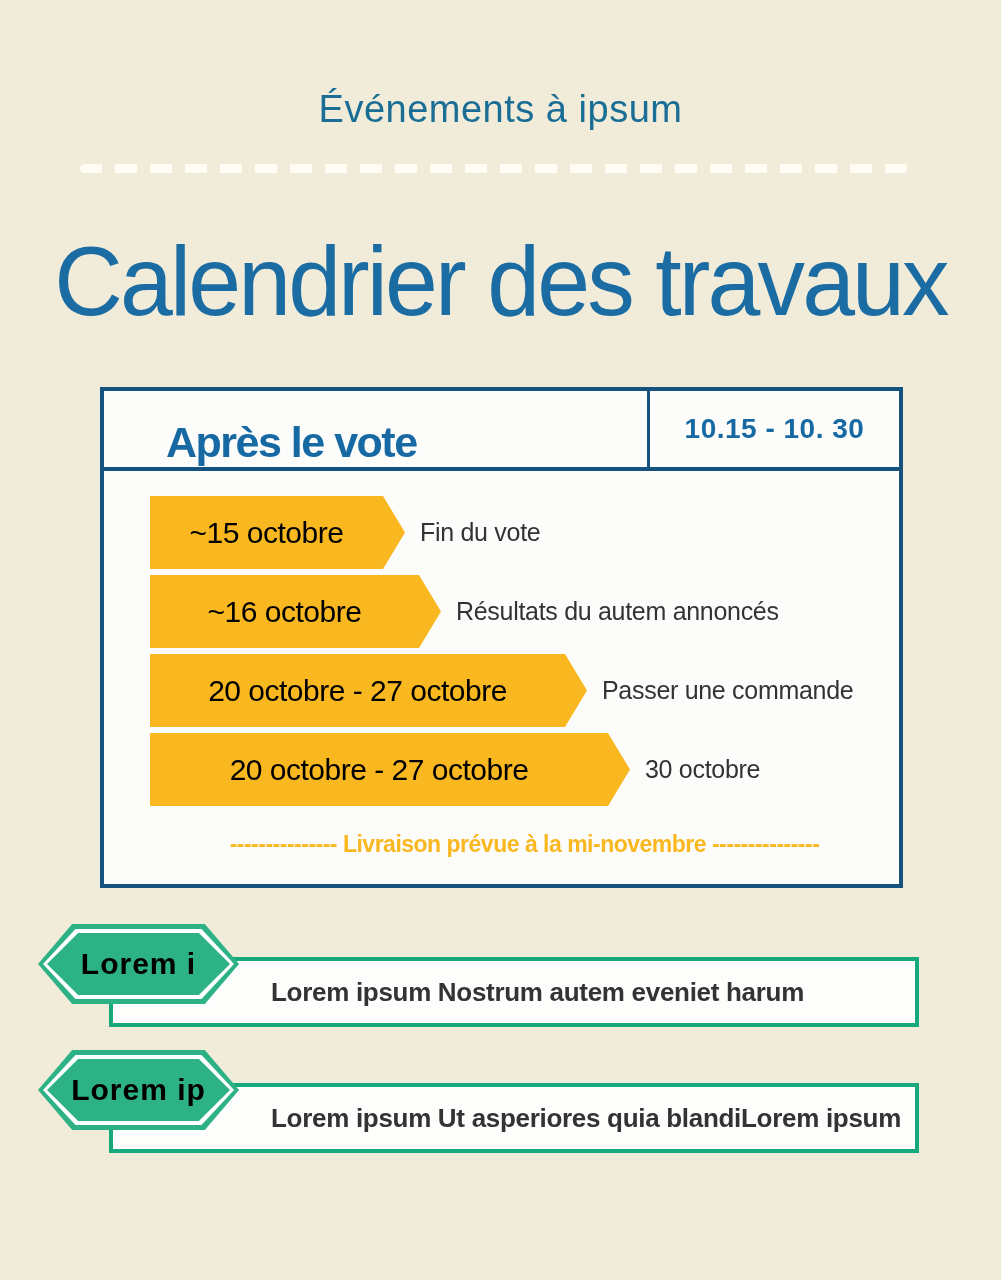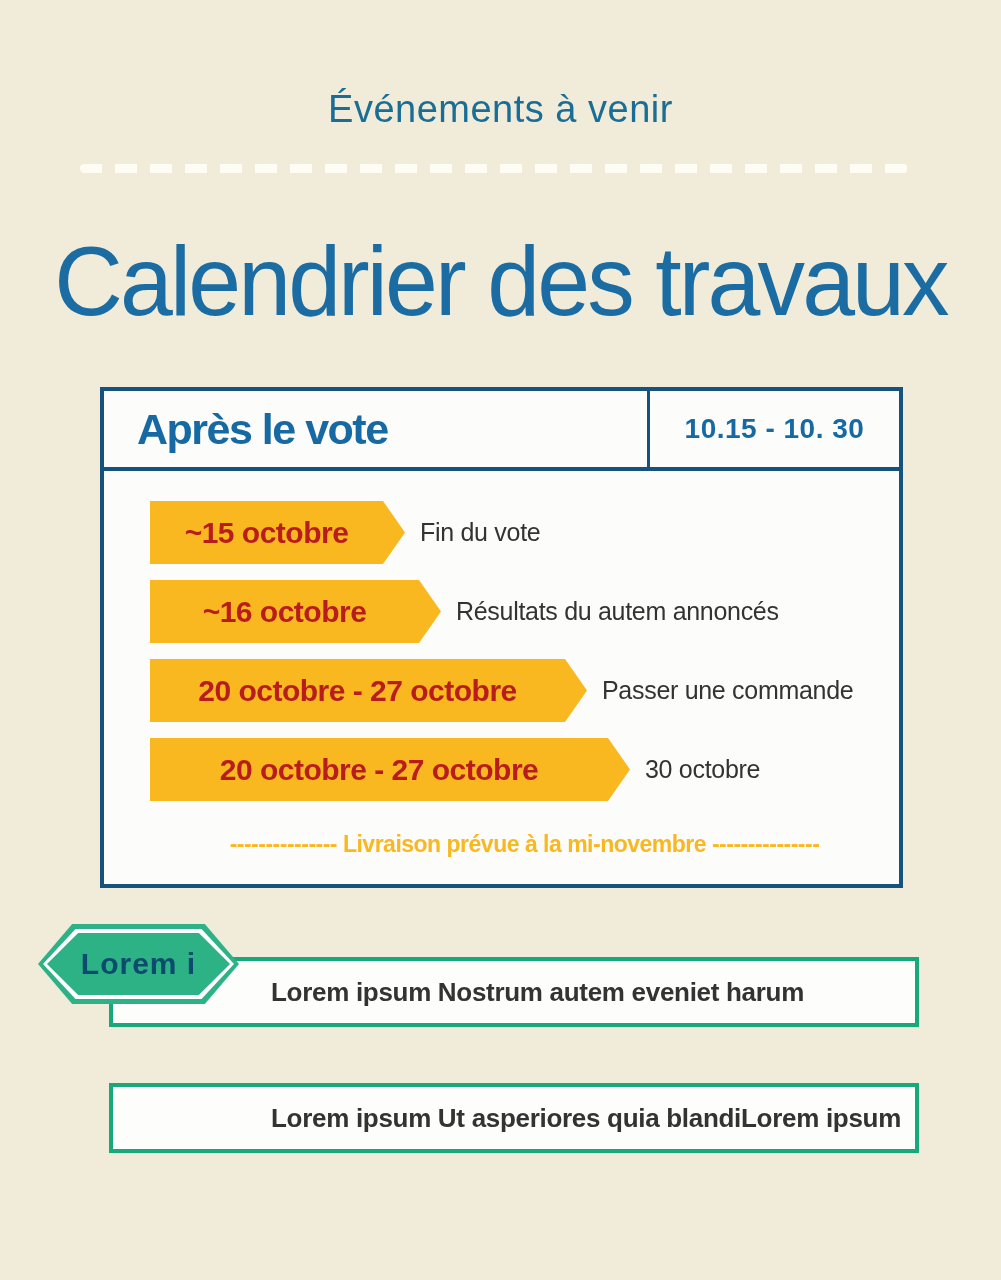--- a/index.html
+++ b/index.html
@@ -49,22 +49,22 @@
   .card{
     position:absolute;left:100px;top:387px;width:803px;height:501px;
     background:var(--card-bg);
     border:4px solid var(--navy);
   }
   .card-header{
     display:flex;height:80px;
     border-bottom:4px solid var(--navy);
   }
   .card-header-left{
-    flex:1;display:flex;align-items:center;
-    padding-left:33px;
+    flex:1;display:flex;align-items:flex-end;
+    padding-left:62px;
     border-radius:21px;
   }
   .card-title{
     font-size:43px;font-weight:700;
     letter-spacing:-1.5px;
     color:var(--blue);
   }
   .card-header-right{
     width:252px;display:flex;align-items:center;justify-content:center;
     border-left:3px solid var(--navy);
@@ -72,26 +72,26 @@
   .card-dates{
     font-size:28px;font-weight:600;color:var(--blue);
     letter-spacing:.5px;
   }
   .card-body{padding:25px 0 0 46px;}
   .tl-row{
     display:flex;align-items:center;
     height:73px;margin-bottom:6px;
   }
   .banner{
-    height:63px;
+    height:73px;
     background:var(--yellow);
     clip-path:polygon(0 0, calc(100% - 22px) 0, 100% 50%, calc(100% - 22px) 100%, 0 100%);
     display:flex;align-items:center;justify-content:center;
     padding-right:22px;
-    color:#b91c1c;font-size:30px;font-weight:700;
+    color:#000000;font-size:30px;font-weight:400;
     letter-spacing:-.5px;
     flex:0 0 auto;
   }
   .banner.w1{width:255px;}
   .banner.w2{width:291px;}
   .banner.w3{width:437px;}
   .banner.w4{width:480px;}
   .tl-label{
     margin-left:15px;
     font-size:25px;font-weight:400;color:var(--ink);
@@ -126,30 +126,30 @@
     position:absolute;
     clip-path:polygon(0% 50%, 17% 0%, 83% 0%, 100% 50%, 83% 100%, 17% 100%);
   }
   .hex-outer{inset:0;background:var(--green);}
   .hex-ring{inset:5px 5px;background:#FFFFFF;}
   .hex-inner{
     inset:9px 9px;background:var(--green);
     display:flex;align-items:center;justify-content:center;
   }
   .badge-label{
-    color:#0c4a6e;font-size:30px;font-weight:700;
+    color:#000000;font-size:30px;font-weight:700;
     letter-spacing:1px;
   }
 </style>
 </head>
 <body>
 
 <div class="stage">
 
-  <div class="eyebrow">Événements à venir</div>
+  <div class="eyebrow">Événements à ipsum</div>
 
   <div class="dashed-sep"></div>
 
   <h1 class="main-heading">Calendrier des travaux</h1>
 
   <div class="card">
     <div class="card-header">
       <div class="card-header-left">
         <span class="card-title">Après le vote</span>
       </div>
@@ -191,14 +191,21 @@
     <div class="hex hex-outer"></div>
     <div class="hex hex-ring"></div>
     <div class="hex hex-inner">
       <span class="badge-label">Lorem i</span>
     </div>
   </div>
 
   <div class="note-box n2">
     <span>Lorem ipsum Ut asperiores quia blandiLorem ipsum</span>
   </div>
+  <div class="badge b2">
+    <div class="hex hex-outer"></div>
+    <div class="hex hex-ring"></div>
+    <div class="hex hex-inner">
+      <span class="badge-label">Lorem ip</span>
+    </div>
+  </div>
 
 </div>
 
 </body></html>

